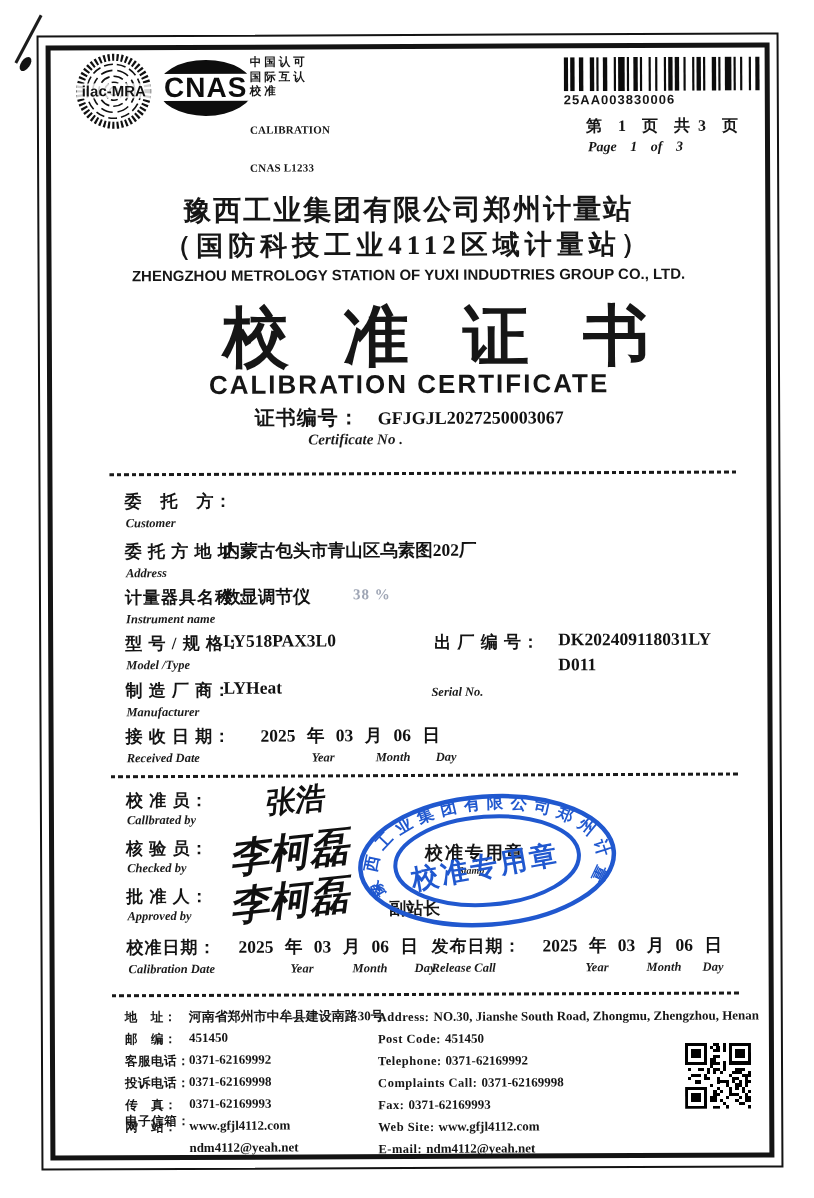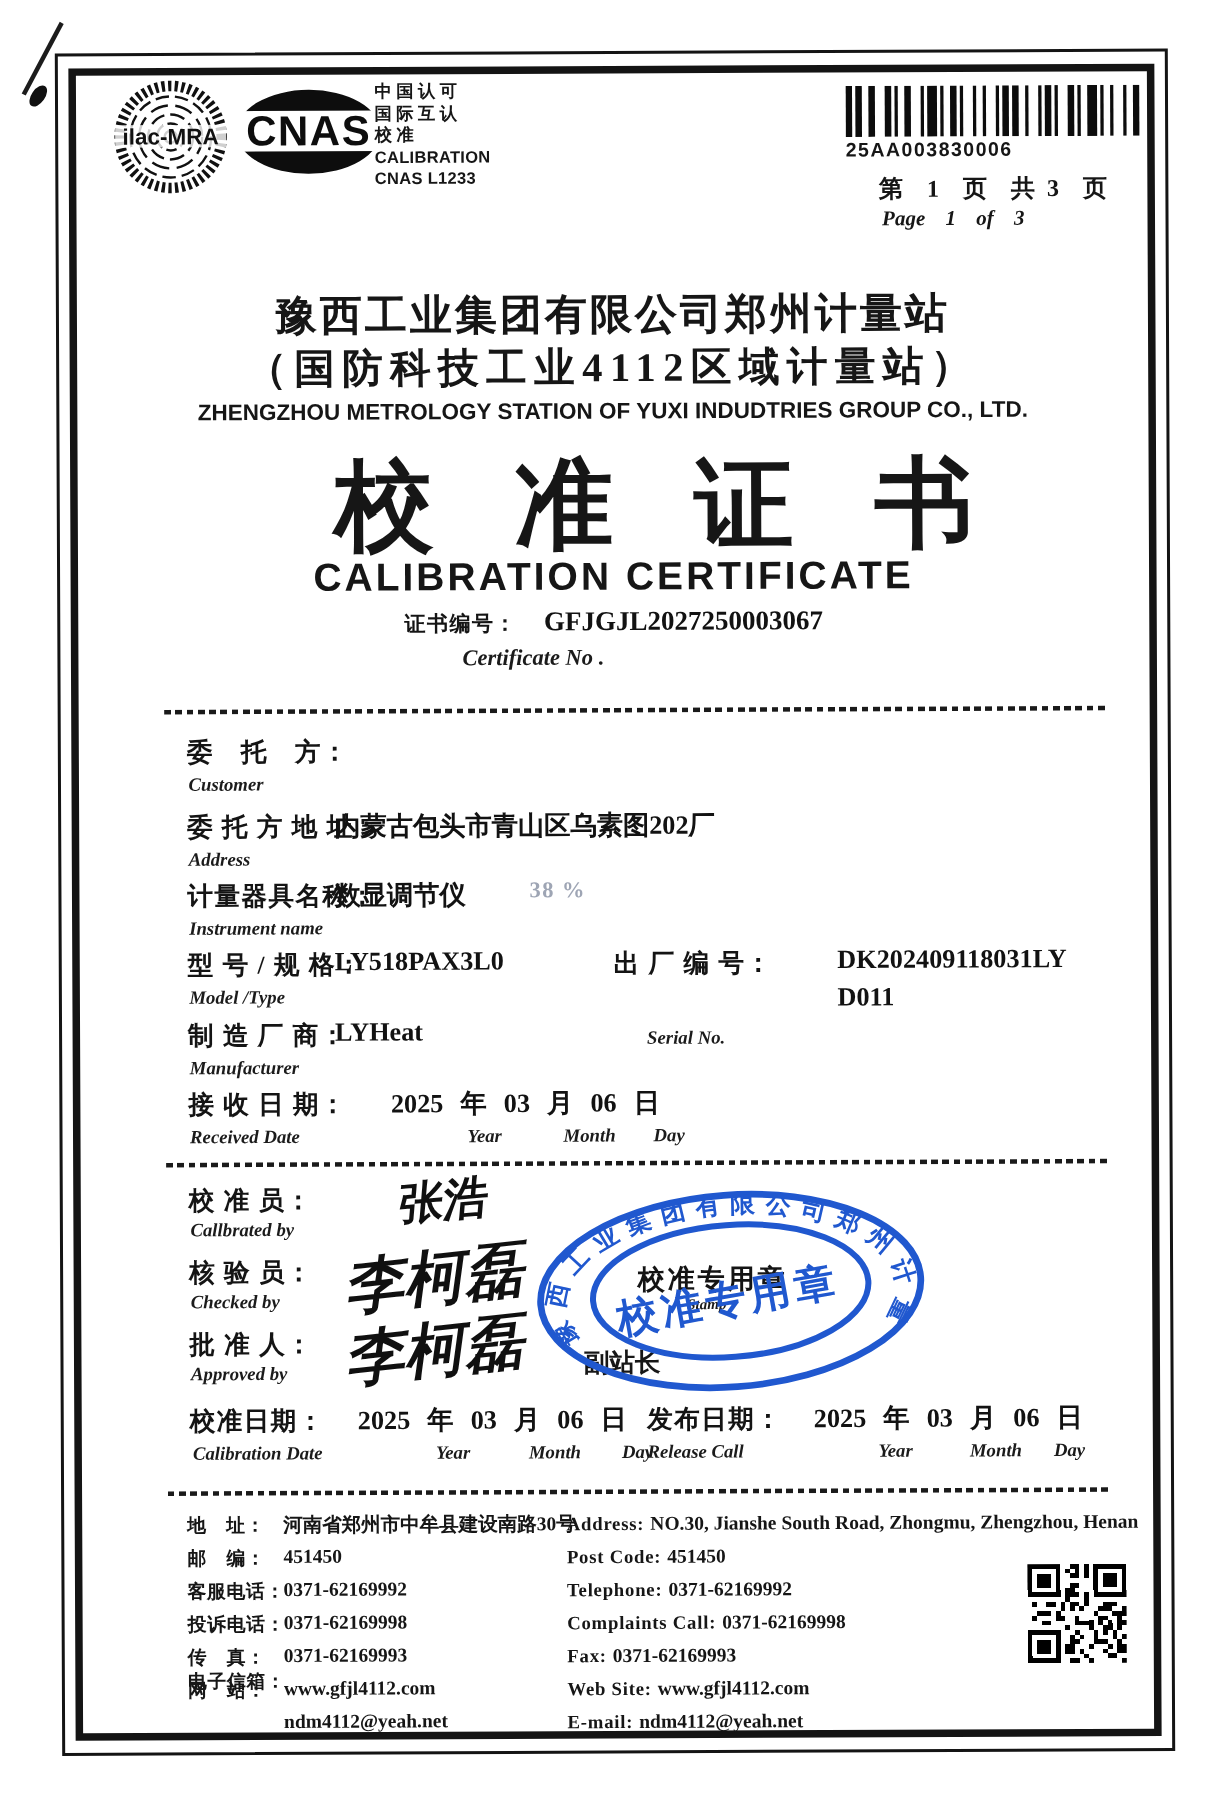--- a/index.html
+++ b/index.html
@@ -15,21 +15,21 @@
   .value{font-weight:700;font-size:17.5px;white-space:nowrap;color:#121212;}
   .en-sub{font-style:italic;font-weight:700;font-size:12.5px;white-space:nowrap;color:#1b1b1b;}
   .center-line{left:0;width:100%;text-align:center;white-space:nowrap;}
   .dashed{height:2.6px;background:repeating-linear-gradient(90deg,#1a1a1a 0 4.5px,rgba(0,0,0,0) 4.5px 7.5px);}
   .org1{top:142px;font-size:28px;font-weight:700;letter-spacing:2px;}
   .org2{top:178px;font-size:27px;font-weight:700;letter-spacing:5px;}
   .org3{top:217px;font-size:15px;font-weight:700;font-family:"Liberation Sans",sans-serif;}
   .big-title{top:243px;font-size:66px;font-weight:900;letter-spacing:54px;padding-left:54px;font-family:"DejaVu Serif",serif;}
   .cal-cert{top:320px;font-size:26px;font-weight:700;letter-spacing:2px;font-family:"Liberation Sans",sans-serif;}
   .acc-zh{font-size:11.5px;font-weight:700;letter-spacing:3px;line-height:14.5px;font-family:"Liberation Sans",sans-serif;}
-  .acc-en{font-size:11px;font-weight:700;letter-spacing:0.2px;line-height:14.5px;font-family:Liberation Sans, sans-serif;}
+  .acc-en{font-size:11px;font-weight:700;letter-spacing:0.2px;line-height:14.5px;font-family:Liberation Serif, serif;margin-top:24px;}
   .barcode-num{left:513px;top:44px;width:196px;text-align:left;font-family:"Liberation Sans",sans-serif;
                font-size:13px;font-weight:700;letter-spacing:1px;}
   .page-zh{left:535px;top:68px;font-size:16px;font-weight:700;word-spacing:4px;}
   .page-en{left:537px;top:91px;font-size:14px;font-style:italic;font-weight:700;word-spacing:10px;}
   .handwriting{font-family:"DejaVu Serif",serif;font-weight:700;color:#101010;white-space:nowrap;}
   .watermark{color:#8e96a8;font-weight:700;font-size:15px;letter-spacing:1px;opacity:0.85;}
   .foot-label{font-weight:700;font-size:12.5px;white-space:nowrap;letter-spacing:0.5px;}
   .foot-value{font-weight:700;font-size:13px;white-space:nowrap;}
   .scratch{left:27px;top:12px;width:2.5px;height:54px;background:#1c1c1c;transform:rotate(28deg);}
   .scratch-blob{left:21px;top:56px;width:9px;height:16px;background:#111;border-radius:50%;transform:rotate(35deg);}
@@ -106,21 +106,21 @@
         <div class="abs page-zh">第　1　页　共 3　页</div>
         <div class="abs page-en">Page 1 of 3</div>
 
         <div class="abs center-line org1">豫西工业集团有限公司郑州计量站</div>
         <div class="abs center-line org2">（国防科技工业4112区域计量站）</div>
         <div class="abs center-line org3">ZHENGZHOU METROLOGY STATION OF YUXI INDUDTRIES GROUP CO., LTD.</div>
 
         <div class="abs center-line big-title">校准证书</div>
         <div class="abs center-line cal-cert">CALIBRATION  CERTIFICATE</div>
         <div class="abs center-line" style="top:355px">
-          <span class="zh-label" style="font-size:14px">证书编号：</span>
+          <span class="zh-label" style="font-size:20px">证书编号：</span>
           <span class="value" style="margin-left:14px;font-size:18px">GFJGJL2027250003067</span>
         </div>
         <div class="abs en-sub" style="left:256px;top:382px;font-size:15px">Certificate No .</div>
 
         <div class="abs dashed" style="left:57px;top:423px;width:628px"></div>
 
         <div class="abs zh-label" style="left:72px;top:440px">委　托　方：</div>
         <div class="abs en-sub" style="left:73px;top:466px">Customer</div>
 
         <div class="abs zh-label" style="left:72px;top:490px">委 托 方 地 址：</div>
@@ -129,21 +129,21 @@
 
         <div class="abs zh-label" style="left:72px;top:536px">计量器具名称：</div>
         <div class="abs value" style="left:170px;top:535px">数显调节仪</div>
         <div class="abs watermark" style="left:300px;top:537px">38 %</div>
         <div class="abs en-sub" style="left:73px;top:562px">Instrument name</div>
 
         <div class="abs zh-label" style="left:72px;top:582px">型 号 / 规 格：</div>
         <div class="abs value" style="left:170px;top:581px">LY518PAX3L0</div>
         <div class="abs en-sub" style="left:73px;top:608px">Model /Type</div>
 
-        <div class="abs zh-label" style="left:356px;top:582px">出 厂 编 号：</div>
+        <div class="abs zh-label" style="left:381px;top:582px">出 厂 编 号：</div>
         <div class="abs value" style="left:505px;top:581px">DK202409118031LY</div>
         <div class="abs value" style="left:505px;top:606px">D011</div>
         <div class="abs en-sub" style="left:378px;top:636px">Serial No.</div>
 
         <div class="abs zh-label" style="left:72px;top:629px">制 造 厂 商：</div>
         <div class="abs value" style="left:170px;top:628px">LYHeat</div>
         <div class="abs en-sub" style="left:73px;top:655px">Manufacturer</div>
 
         <div class="abs zh-label" style="left:72px;top:675px">接 收 日 期：</div>
         <div class="abs value" style="left:207px;top:674px;word-spacing:7px">2025 年 03 月 06 日</div>

